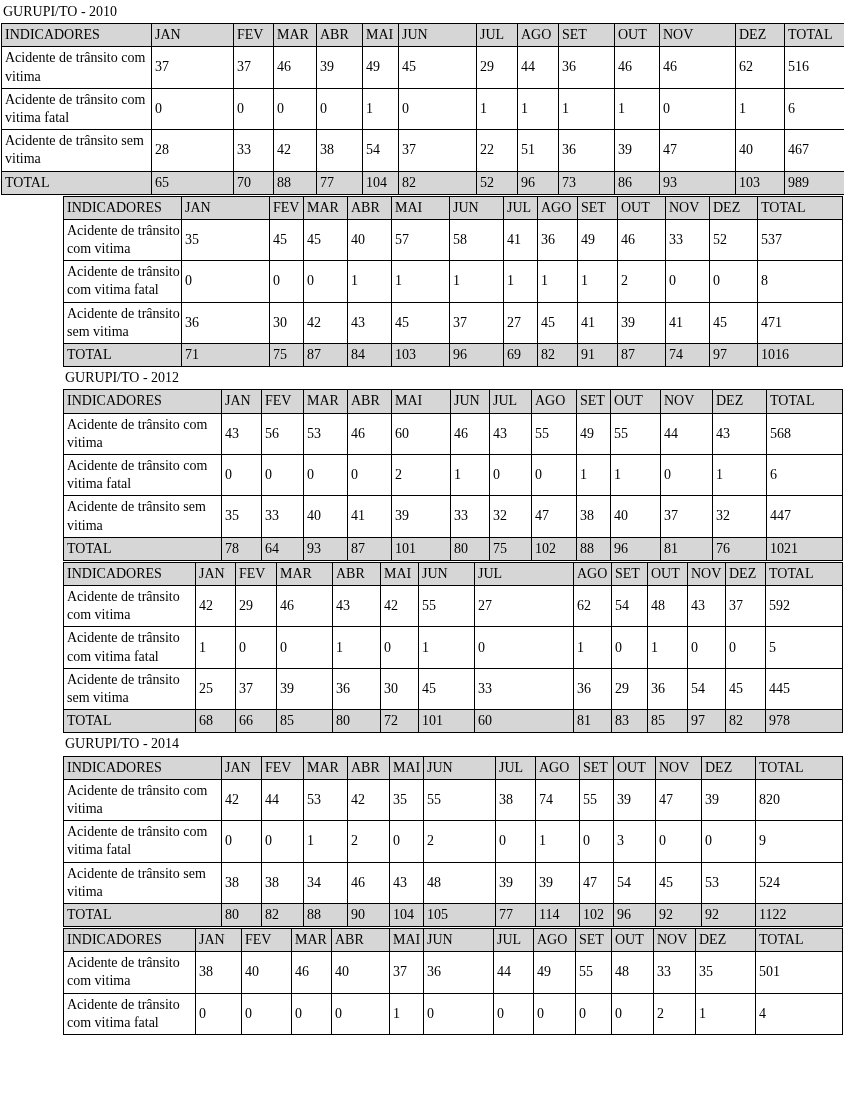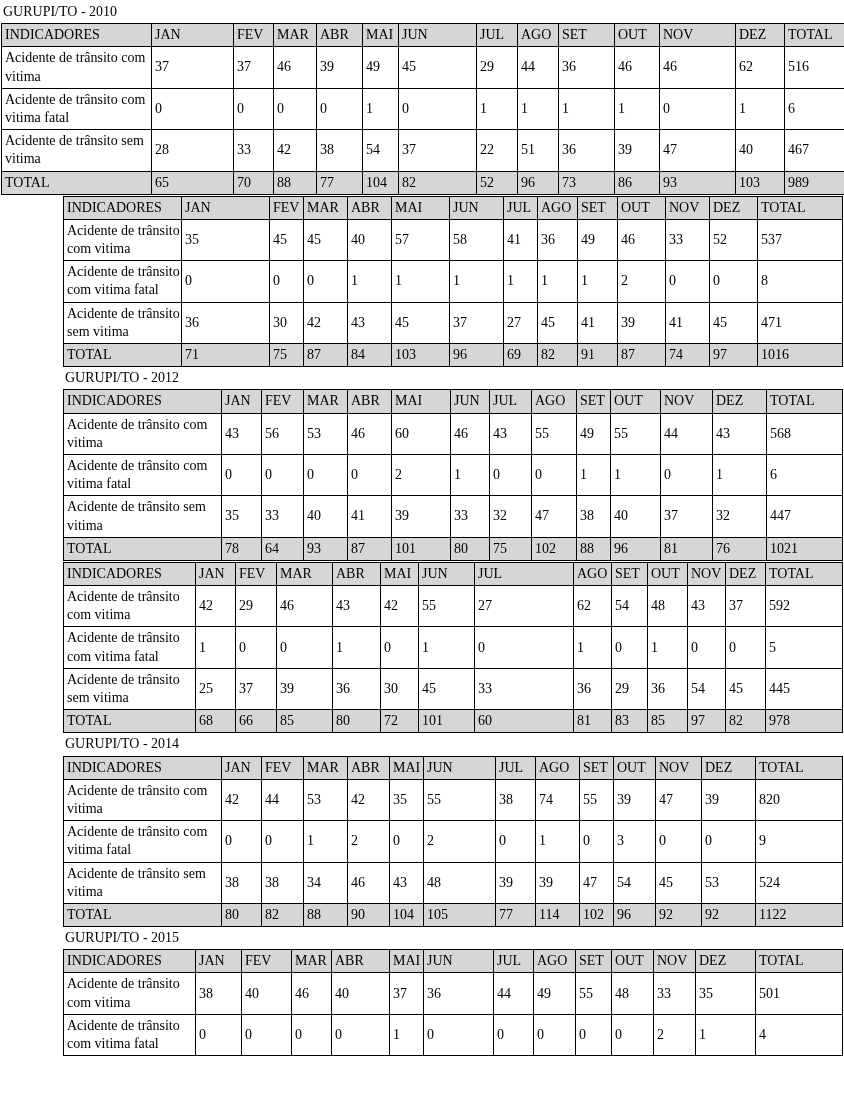--- a/index.html
+++ b/index.html
@@ -567,21 +567,20 @@
             <td>102</td>
             <td>96</td>
             <td>92</td>
             <td>92</td>
             <td>1122</td>
           </tr>
         </tbody>
       </table>
     </div>
     <div class="table-block" style="margin-left: 62px;">
-      <div class="table-title">GURUPI/TO - 2015</div>
       <table style="width: 779px;">
         <colgroup>
           <col style="width: 132px;">
           <col style="width: 46px;">
           <col style="width: 50px;">
           <col style="width: 40px;">
           <col style="width: 58px;">
           <col style="width: 34px;">
           <col style="width: 70px;">
           <col style="width: 40px;">

